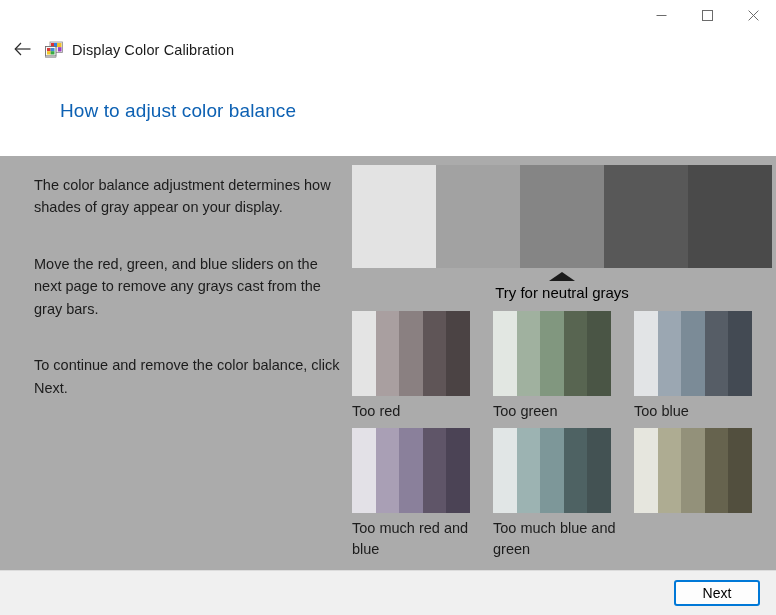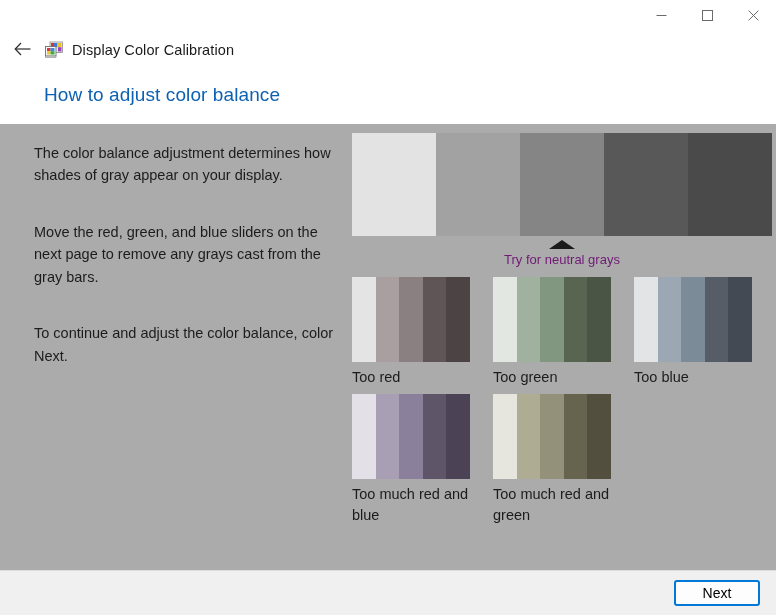--- a/index.html
+++ b/index.html
@@ -90,21 +90,21 @@
   
   .page-heading-wrap {
     flex: 0 0 auto;
     padding: 14px 0 18px 44px;
     background: #ffffff;
   }
   .page-heading {
     font-size: 19px;
     color: #0d61b3;
     font-weight: normal;
-    margin: 0;
+    margin: 16px;
     letter-spacing: 0.1px;
   }
 
   
   .content {
     flex: 1 1 auto;
     background: #ababab;
     position: relative;
     display: flex;
     overflow: hidden;
@@ -149,22 +149,22 @@
   }
   .arrow-up {
     width: 0;
     height: 0;
     border-left: 13px solid transparent;
     border-right: 13px solid transparent;
     border-bottom: 9px solid #1b1b1b;
     margin: 0 auto 3px auto;
   }
   .neutral-label {
-    font-size: 13px;
-    color: #701a75;
+    font-size: 15px;
+    color: #000000;
     line-height: 1.2;
   }
 
   
   .samples {
     margin-left: 7px;
     width: 420px;
     display: grid;
     grid-template-columns: repeat(3, 141px);
     grid-auto-rows: auto;
@@ -282,21 +282,21 @@
 
   <div class="page-heading-wrap">
     <h1 class="page-heading">How to adjust color balance</h1>
   </div>
 
   <div class="content">
 
     <div class="left-col">
       <p class="para">The color balance adjustment determines how shades of gray appear on your display.</p>
       <p class="para">Move the red, green, and blue sliders on the next page to remove any grays cast from the gray bars.</p>
-      <p class="para">To continue and adjust the color balance, color Next.</p>
+      <p class="para">To continue and remove the color balance, click Next.</p>
     </div>
 
     <div class="right-col">
 
       <div class="gray-ramp" id="gray-ramp">
           <div class="strip" style="background: rgb(227, 227, 227);"></div>
           <div class="strip" style="background: rgb(162, 162, 162);"></div>
           <div class="strip" style="background: rgb(133, 133, 133);"></div>
           <div class="strip" style="background: rgb(88, 88, 88);"></div>
           <div class="strip" style="background: rgb(74, 74, 74);"></div>
@@ -343,27 +343,36 @@
               <div class="strip" style="background: rgb(227, 225, 231);"></div>
               <div class="strip" style="background: rgb(169, 159, 181);"></div>
               <div class="strip" style="background: rgb(138, 128, 155);"></div>
               <div class="strip" style="background: rgb(95, 85, 104);"></div>
               <div class="strip" style="background: rgb(75, 67, 85);"></div>
             </div>
             <div class="sample-label">Too much red and blue</div>
           </div>
           <div class="sample">
             <div class="swatch">
+              <div class="strip" style="background: rgb(225, 230, 230);"></div>
+              <div class="strip" style="background: rgb(156, 179, 178);"></div>
+              <div class="strip" style="background: rgb(125, 151, 153);"></div>
+              <div class="strip" style="background: rgb(78, 98, 99);"></div>
+              <div class="strip" style="background: rgb(67, 82, 83);"></div>
+            </div>
+            <div class="sample-label">Too much blue and green</div>
+          </div>
+          <div class="sample">
+            <div class="swatch">
               <div class="strip" style="background: rgb(230, 230, 222);"></div>
               <div class="strip" style="background: rgb(174, 172, 146);"></div>
               <div class="strip" style="background: rgb(147, 145, 122);"></div>
               <div class="strip" style="background: rgb(102, 99, 78);"></div>
               <div class="strip" style="background: rgb(82, 79, 62);"></div>
             </div>
-            <div class="sample-label">Too much red and green</div>
           </div>
         </div>
 
     </div>
   </div>
 
   <div class="footer">
     <button class="btn default">Next</button>
   </div>
 

